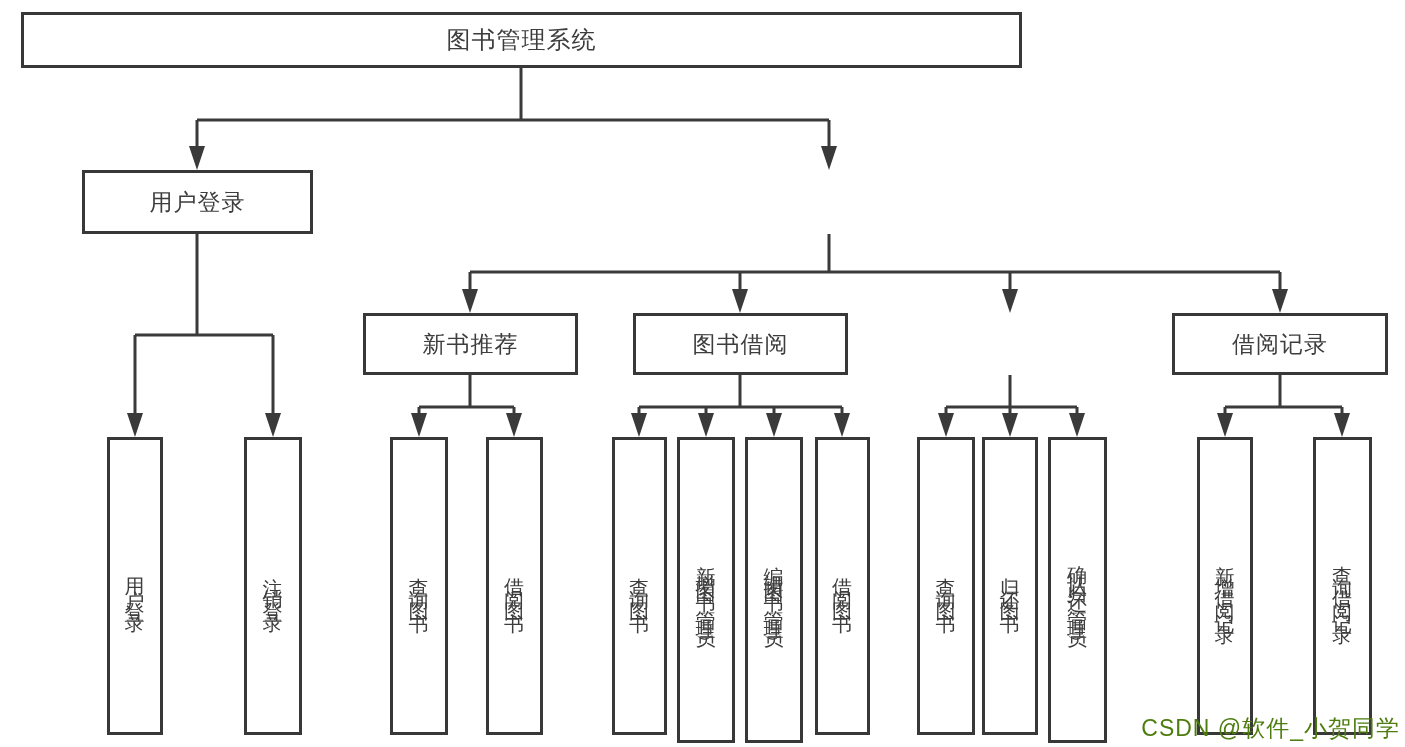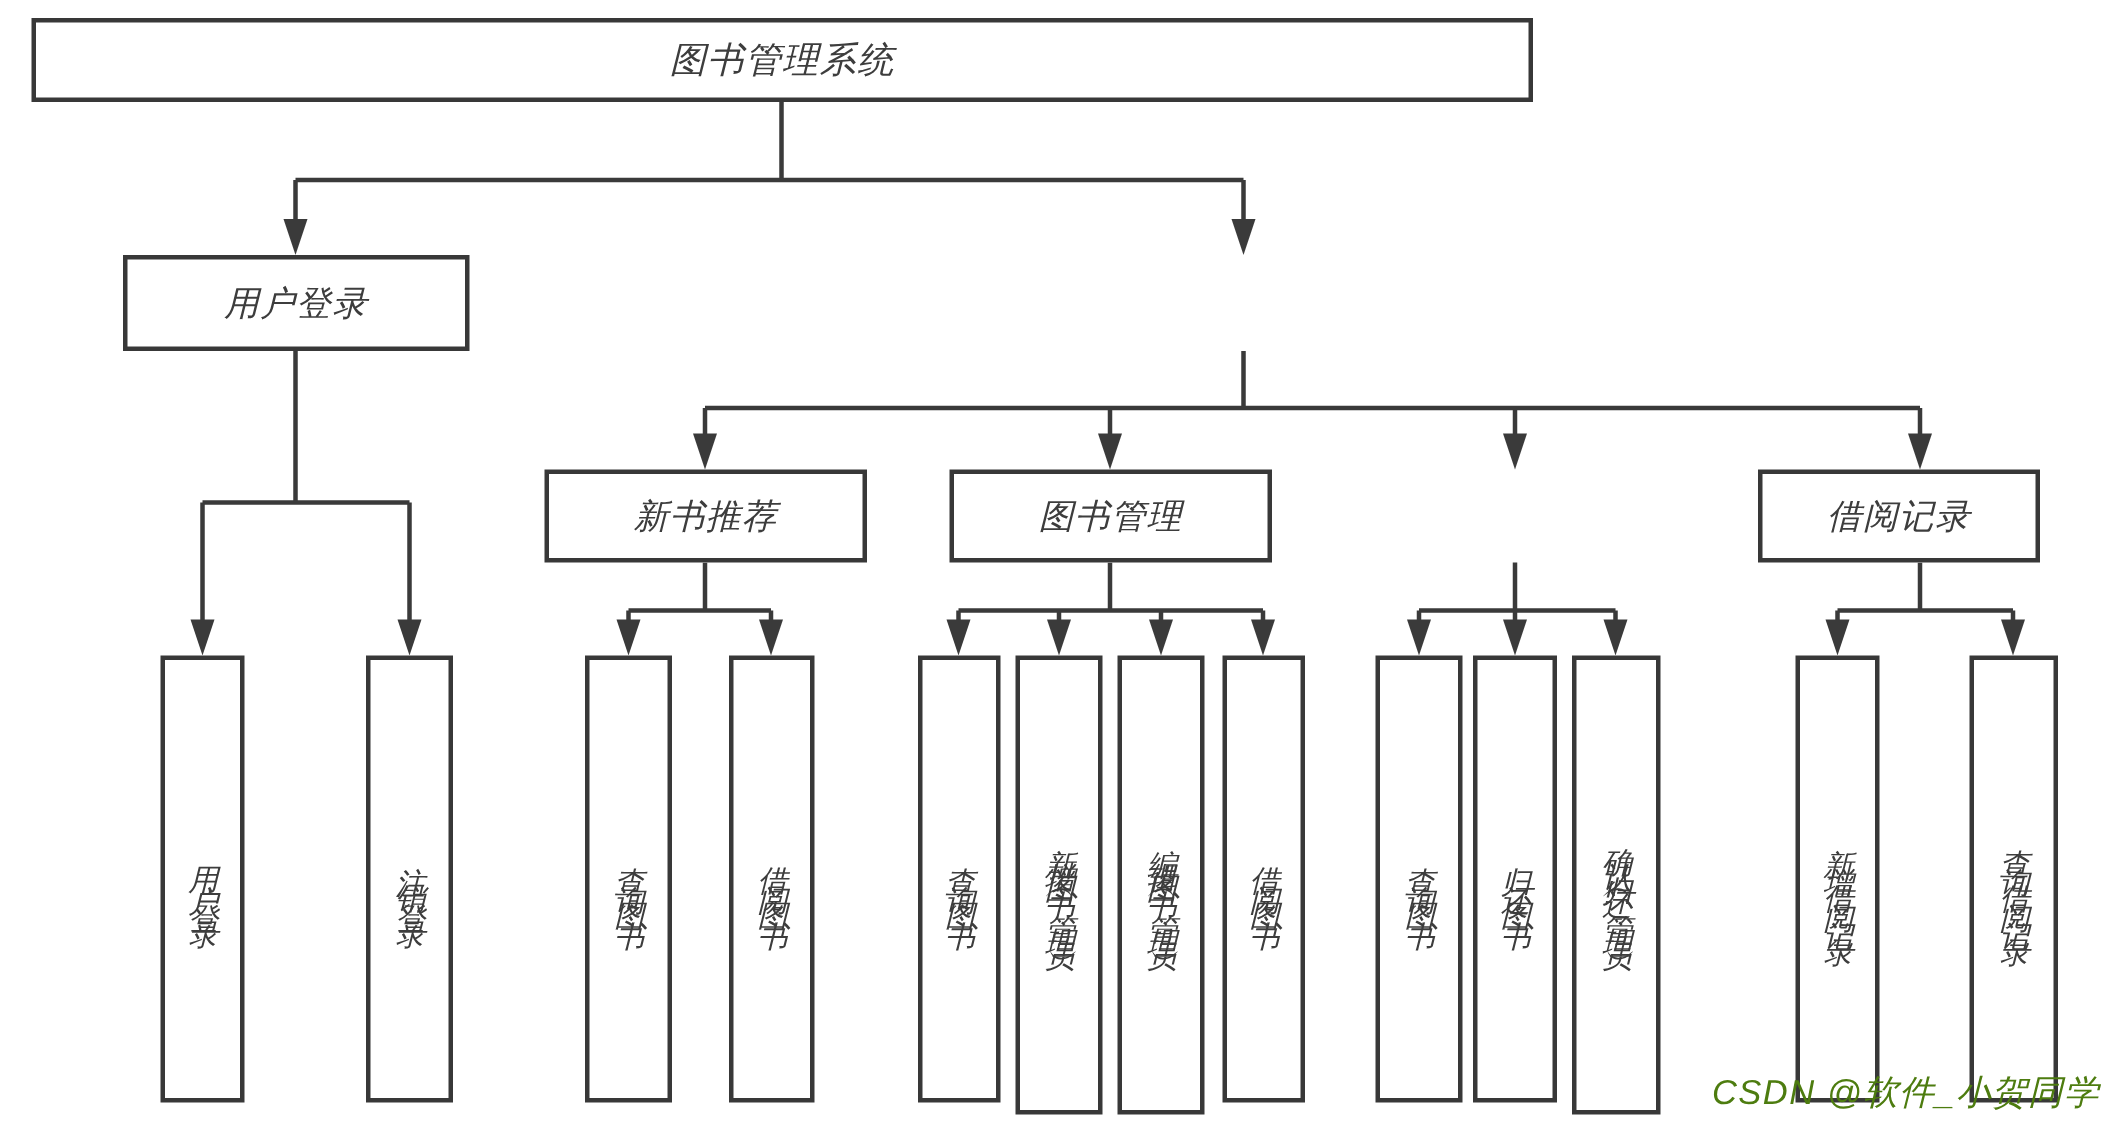--- a/index.html
+++ b/index.html
@@ -7,21 +7,20 @@
     padding: 0;
     background: #ffffff;
     font-family: "Liberation Sans", "DejaVu Sans", sans-serif;
   }
   .stage {
     position: relative;
     width: 1405px;
     height: 747px;
     background: #ffffff;
     overflow: hidden;
-    font-style: italic;
   }
   .edges {
     position: absolute;
     left: 0;
     top: 0;
     z-index: 0;
   }
   .box {
     position: absolute;
     box-sizing: border-box;
@@ -107,23 +106,23 @@
   </div>
 
   <div class="box" style="left:82px;top:170px;width:231px;height:64px">
     <span class="hlabel">用户登录</span>
   </div>
 
   <div class="box" style="left:363px;top:313px;width:215px;height:62px">
     <span class="hlabel">新书推荐</span>
   </div>
   <div class="box" style="left:633px;top:313px;width:215px;height:62px">
-    <span class="hlabel">图书管理</span>
+    <span class="hlabel">图书借阅</span>
   </div>
-  <div class="box" style="left:1172px;top:313px;width:188px;height:62px">
+  <div class="box" style="left:1172px;top:313px;width:216px;height:62px">
     <span class="hlabel">借阅记录</span>
   </div>
 
   <div class="box" style="left:107px;top:437px;width:56px;height:298px">
     <span class="vtext">用户登录</span>
   </div>
   <div class="box" style="left:244px;top:437px;width:58px;height:298px">
     <span class="vtext">注销登录</span>
   </div>
 

